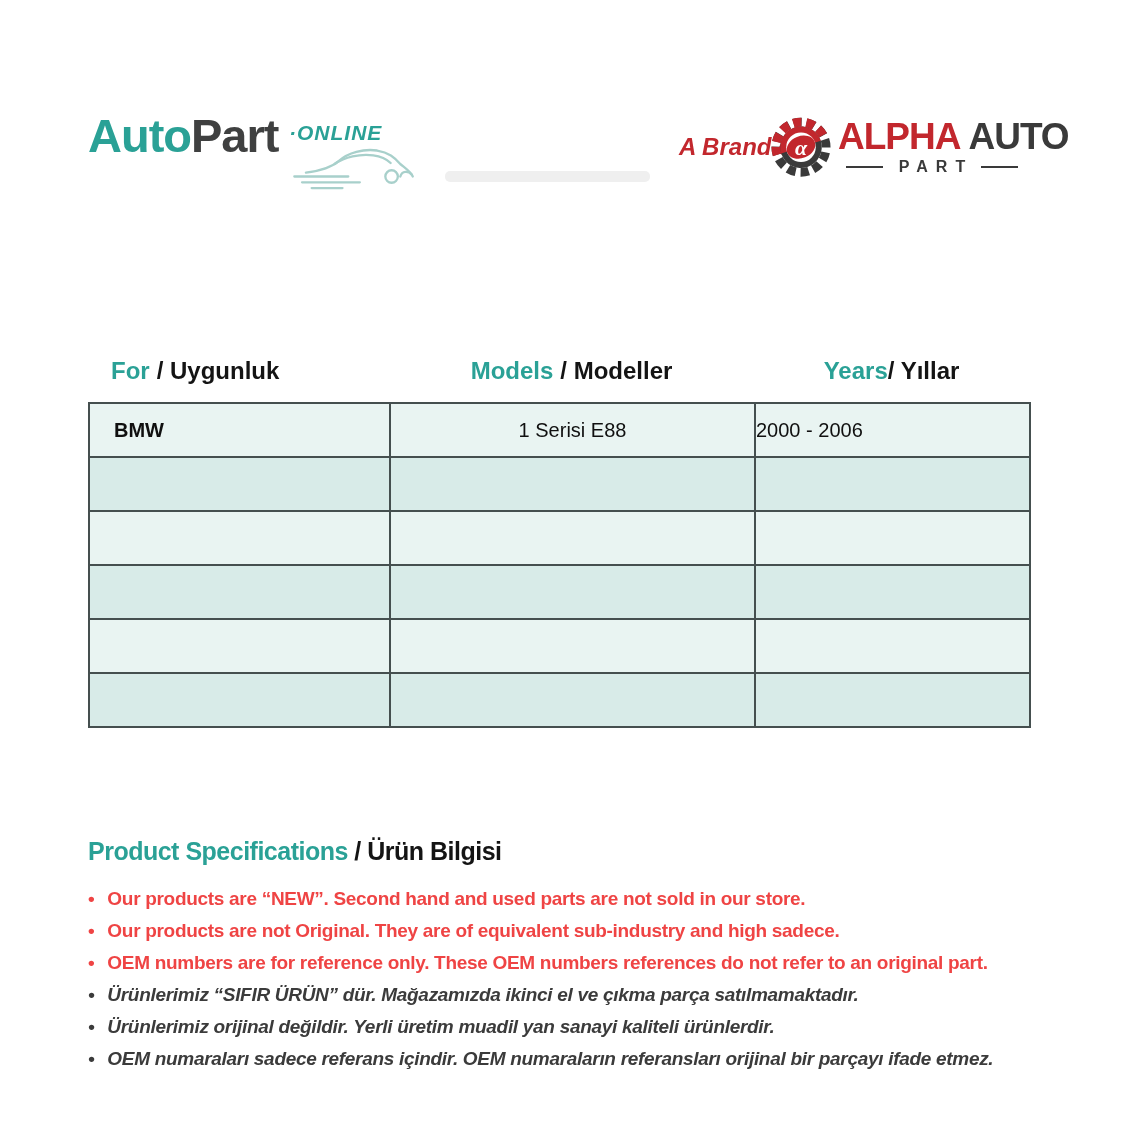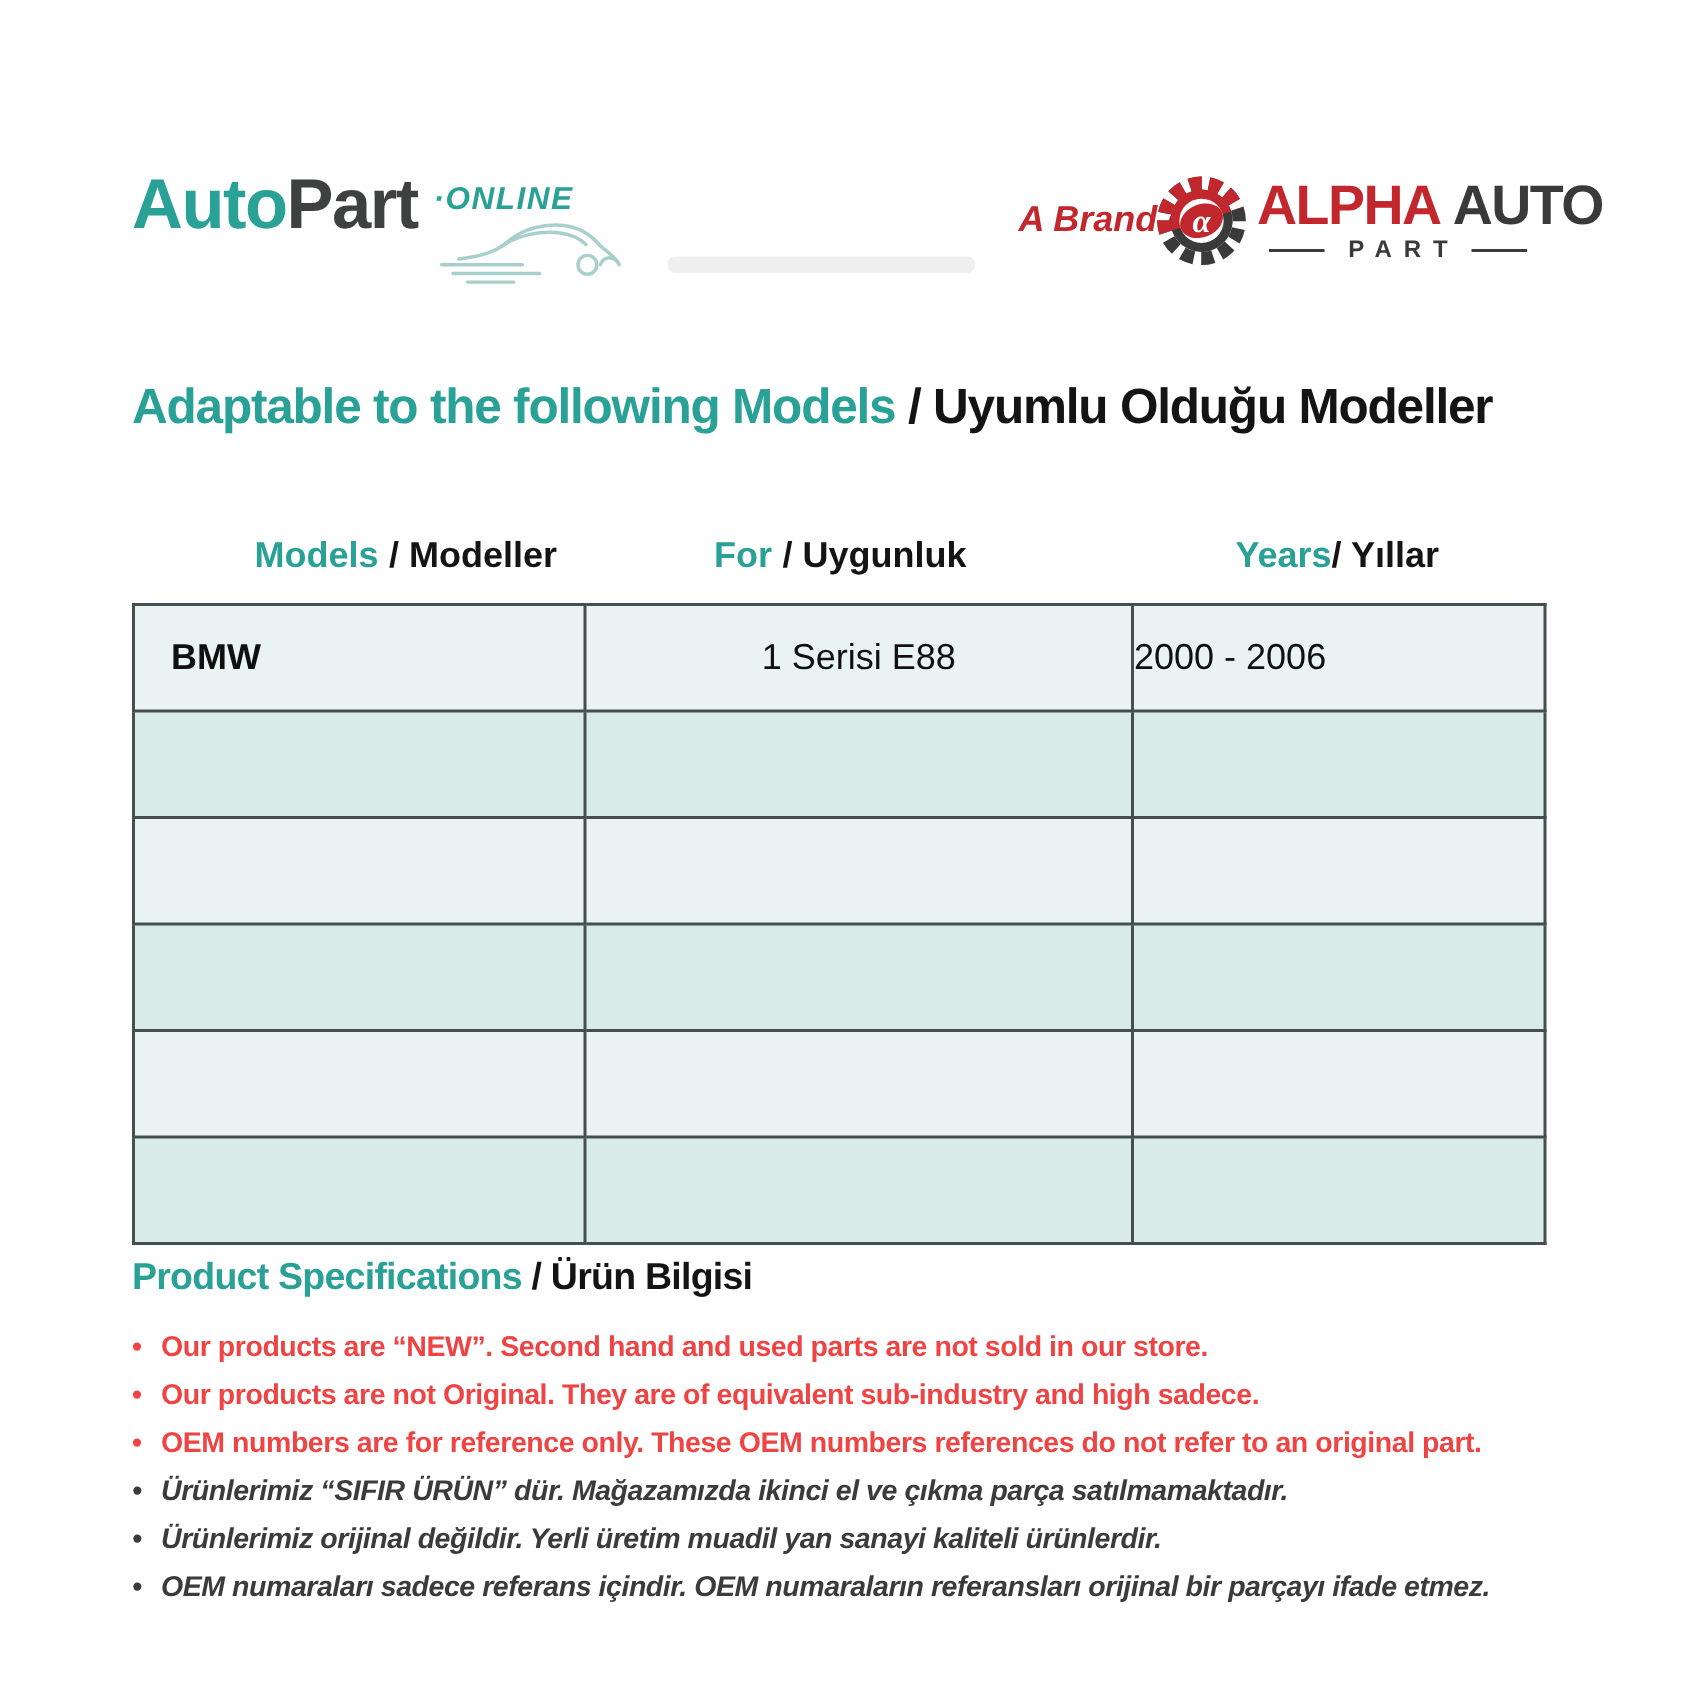--- a/index.html
+++ b/index.html
@@ -51,22 +51,22 @@
   .hdr { white-space:nowrap; }
   .hdr0 { width:301px; padding-left:23px; text-align:left; }
   .hdr1 { width:365px; text-align:center; }
   .hdr2 { width:275px; text-align:center; }
   .hdr-rest { color:#141414; margin-left:7px; }
   .hdr2 .hdr-rest { margin-left:0; }
 
   
   .adapt-table { position:absolute; left:88px; top:402px;
     border-collapse:collapse; table-layout:fixed; }
-  .adapt-table td { border:2px solid #454f4f; height:71px;
-    font-size:24px; color:#101010; }
+  .adapt-table td { border:2px solid #454f4f; height:54px;
+    font-size:20px; color:#101010; }
   .adapt-table tr:nth-child(odd) td { background:#e9f4f2; }
   .adapt-table tr:nth-child(even) td { background:#d8ebe8; }
   .col-for   { width:301px; text-align:left; padding-left:24px; font-weight:bold; font-size:25px; }
   .col-model { width:365px; text-align:center; }
   .col-year  { width:275px; text-align:left; }
 
   
   .spec-list { position:absolute; left:88px; top:888px; width:980px; list-style:none; }
   .spec-list li { padding-left:24px; text-indent:-24px; margin-bottom:10px;
     font-size:19px; letter-spacing:-0.3px; line-height:22px; white-space:nowrap; }
@@ -110,30 +110,27 @@
   </svg>
   <div class="brand-name">
     <span class="brand-alpha">ALPHA</span><span class="brand-auto2">AUTO</span>
   </div>
   <div class="brand-partline">
     <span class="rule"></span>
     <span class="part-txt">PART</span>
     <span class="rule"></span>
   </div>
 
-  <div class="main-title">
-    <span class="t-teal">Adaptable to the following Models</span><span class="t-dark"> / </span><span class="t-dark">Uyumlu Olduğu Modeller</span>
-  </div>
 
   <div class="tbl-head">
+    <div class="hdr hdr0">
+      <span class="t-teal">For</span><span class="hdr-rest">/ Uygunluk</span>
+    </div>
     <div class="hdr hdr1">
       <span class="t-teal">Models</span><span class="hdr-rest">/ Modeller</span>
-    </div>
-    <div class="hdr hdr0">
-      <span class="t-teal">For</span><span class="hdr-rest">/ Uygunluk</span>
     </div>
     <div class="hdr hdr2">
       <span class="t-teal">Years</span><span class="hdr-rest">/ Yıllar</span>
     </div>
   </div>
 
   <table class="adapt-table">
     <tbody>
         <tr>
       <td class="col-for">BMW</td>

